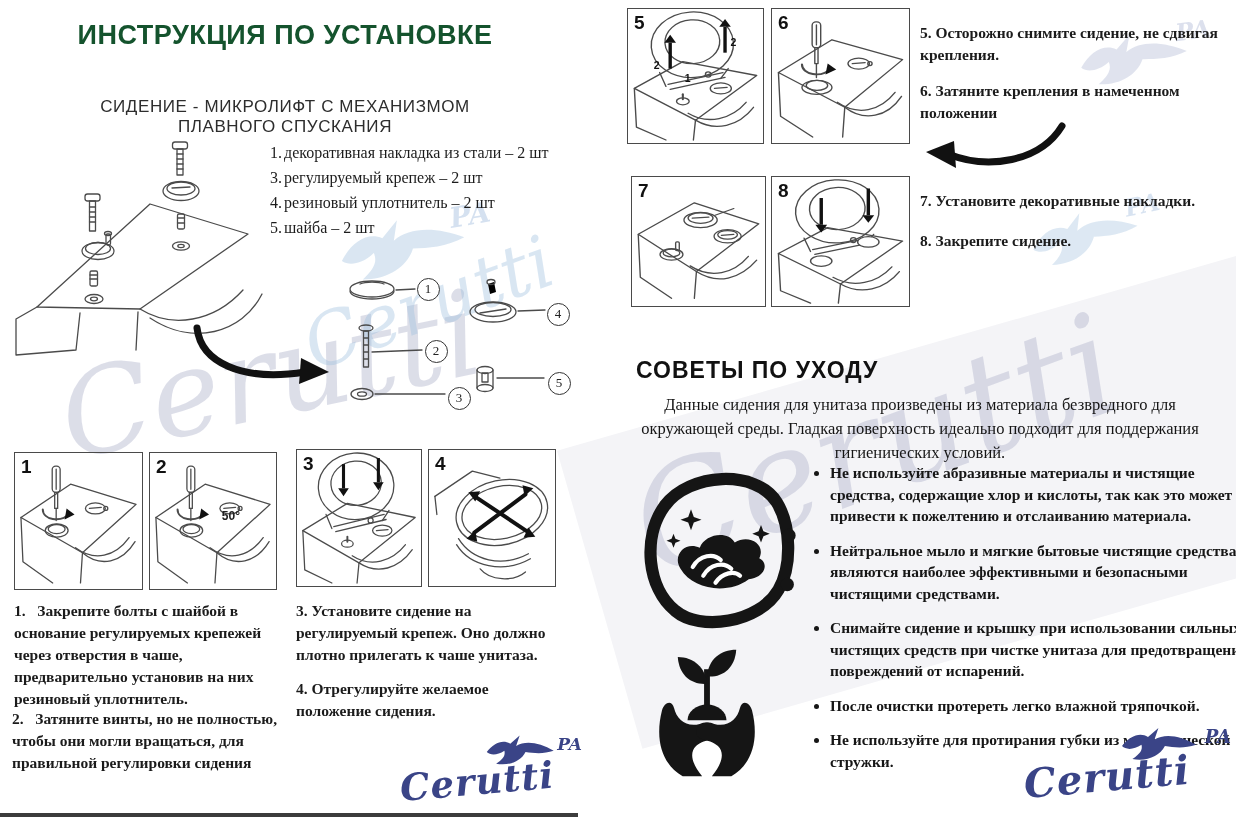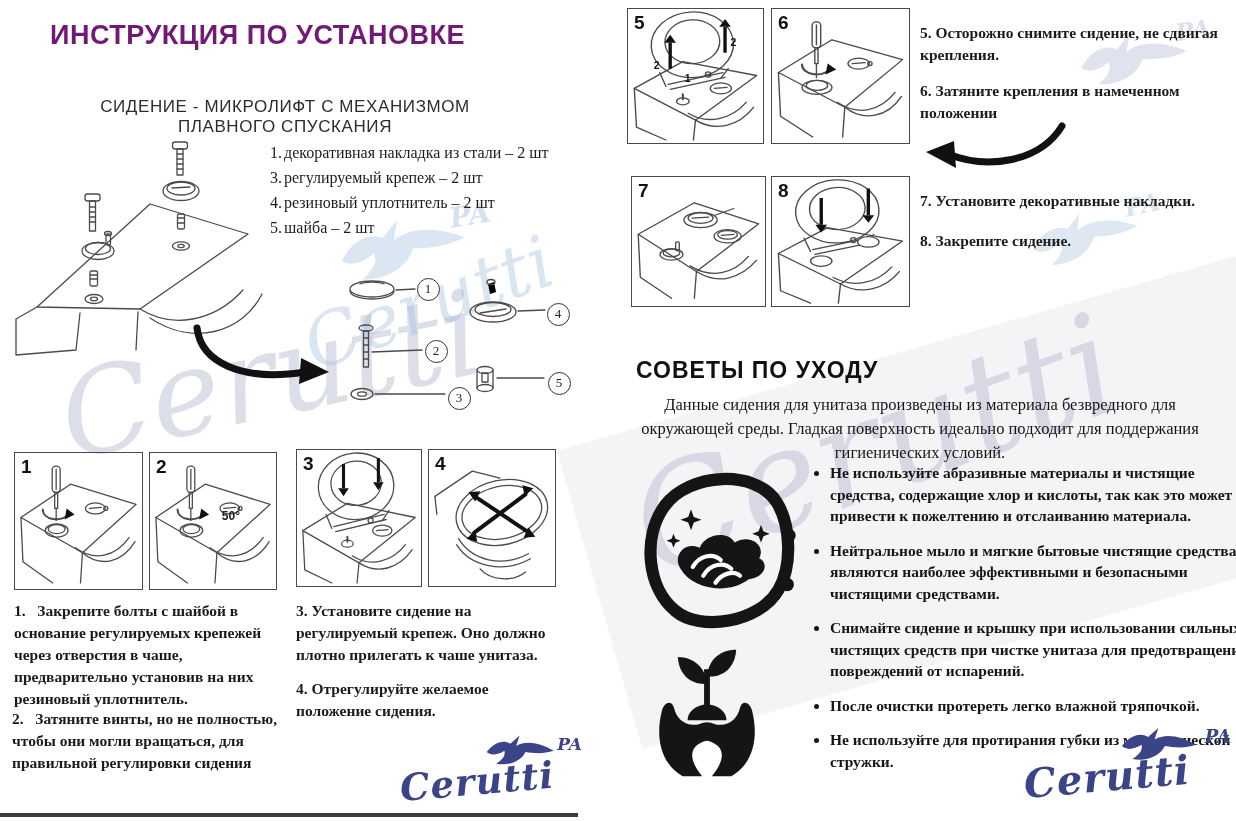--- a/index.html
+++ b/index.html
@@ -1,22 +1,22 @@
 <!DOCTYPE html>
 <html><head>
 <meta charset="utf-8">
 <style>
   html,body{margin:0;padding:0;background:#fff;}
   .sheet{position:relative;width:1236px;height:821px;background:#fff;overflow:hidden;
          font-family:"Liberation Sans",sans-serif;color:#1c1c1c;}
   .abs{position:absolute;} .z2{z-index:2;}
 
   
-  .title{left:50px;top:20px;width:470px;text-align:left;font-size:27px;font-weight:bold;
-         letter-spacing:.5px;color:#701a75;}
+  .title{left:50px;top:20px;width:470px;text-align:center;font-size:27px;font-weight:bold;
+         letter-spacing:.5px;color:#14532d;}
   .subtitle{width:470px;left:50px;text-align:center;font-size:17px;letter-spacing:.6px;color:#2d2d2d;}
   .parts{left:258px;top:140px;width:324px;}
   .parts-h{font-family:"Liberation Serif",serif;font-weight:bold;font-size:17px;margin-bottom:3px;}
   .part-row{font-family:"Liberation Serif",serif;font-size:16px;line-height:25px;padding-left:12px;}
   .part-num{margin-right:2px;}
   .step{position:absolute;font-family:"Liberation Serif",serif;font-weight:bold;font-size:15.5px;
         line-height:22px;color:#1b1b1b;white-space:pre-wrap;z-index:2;}
   .care-h{left:636px;top:357px;width:540px;text-align:left;font-size:23px;font-weight:bold;
           letter-spacing:1px;color:#111;}
   .care-intro{left:625px;top:393px;width:590px;text-align:center;font-family:"Liberation Serif",serif;

